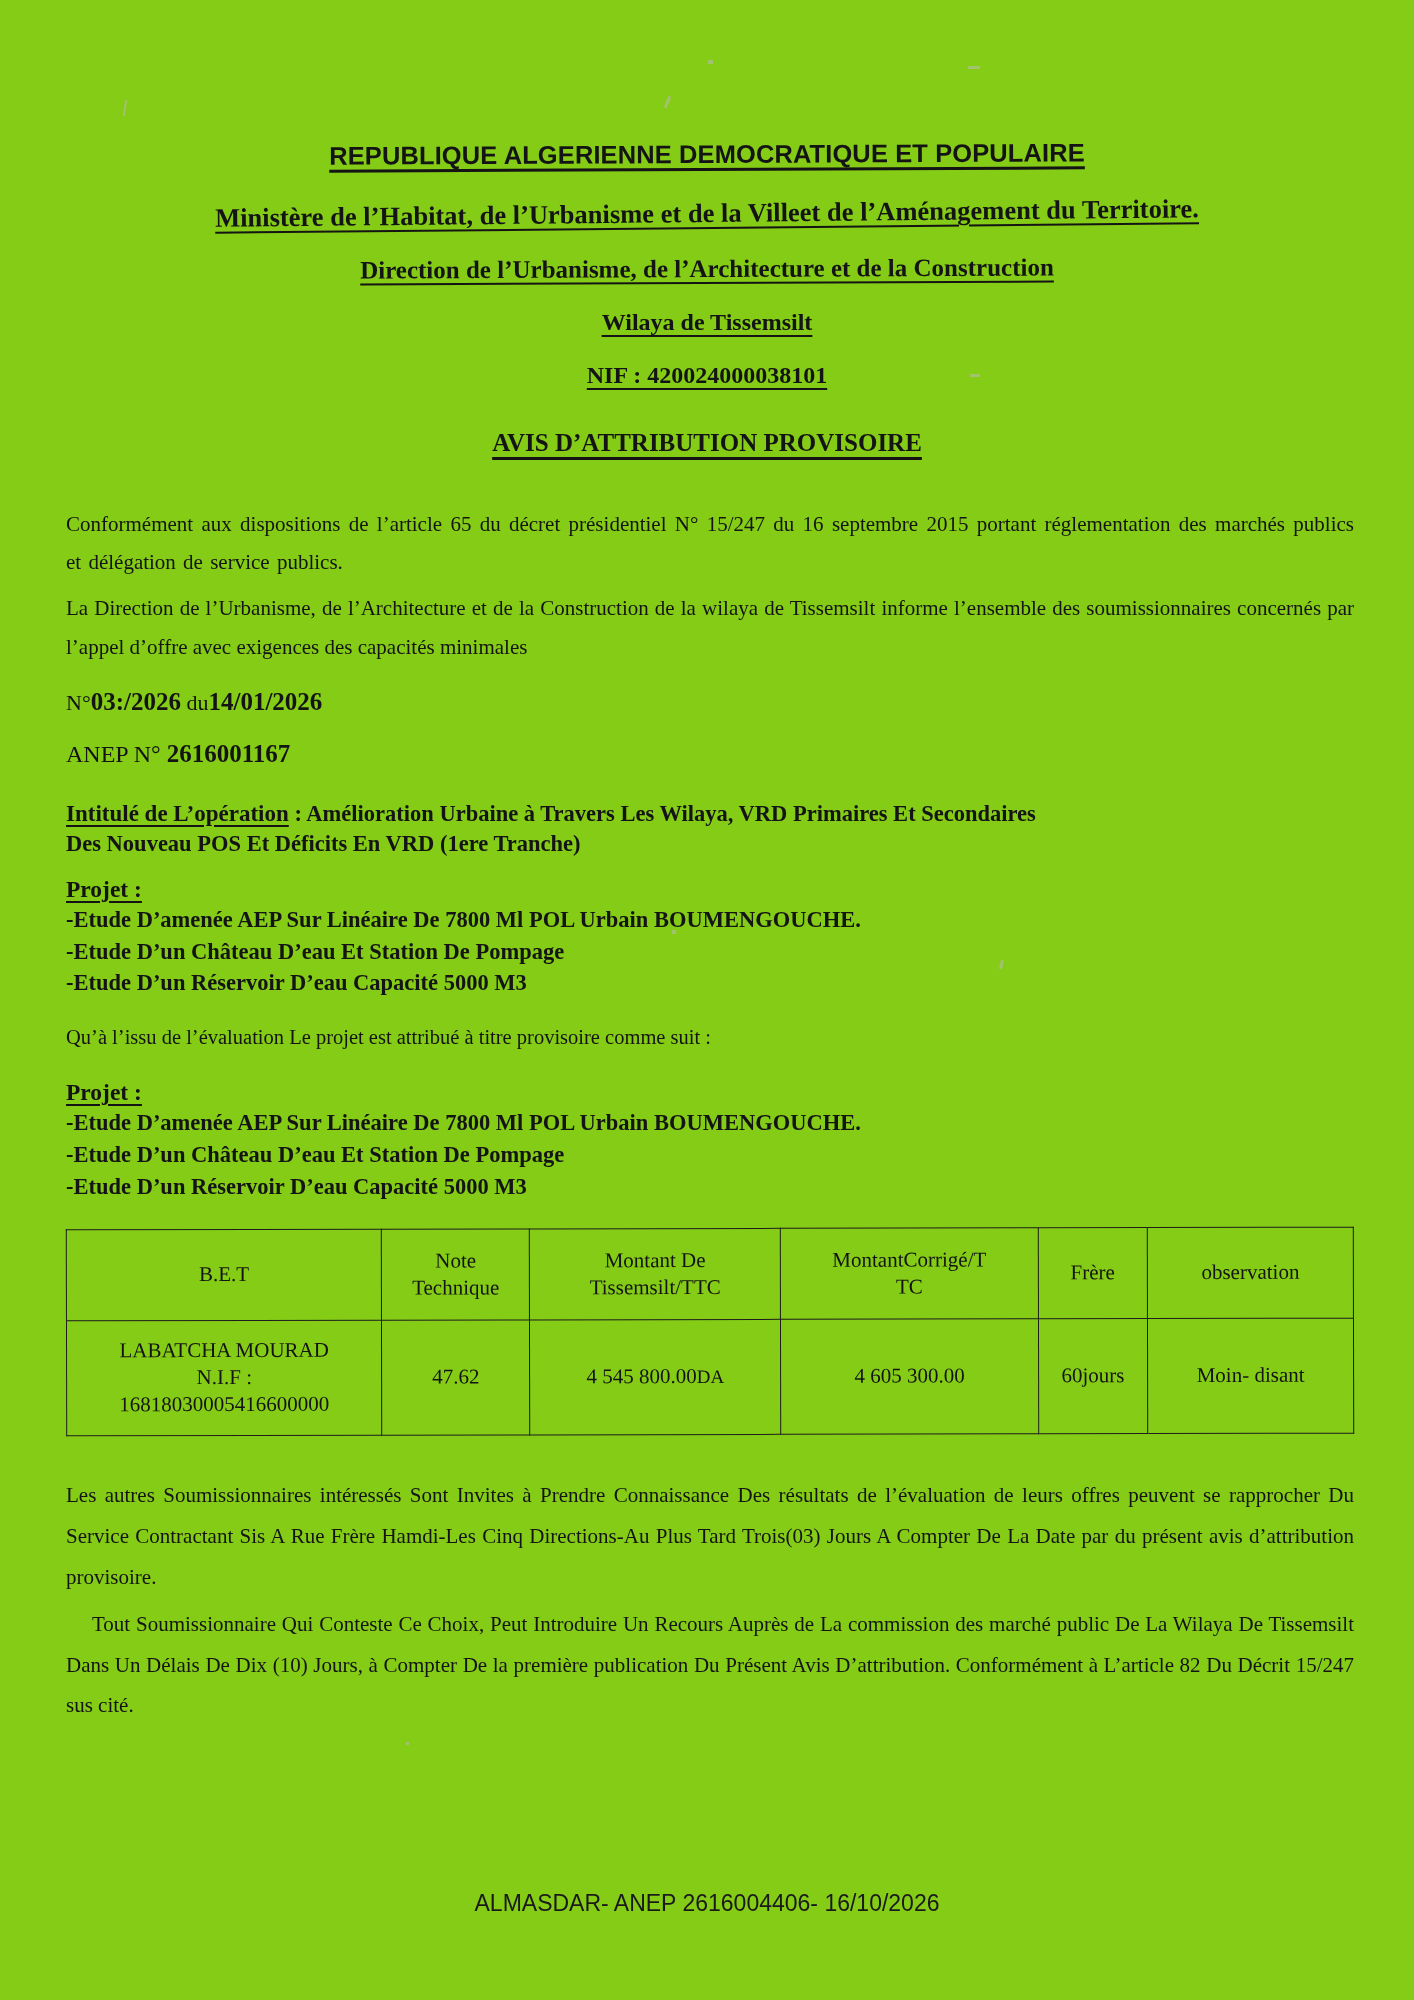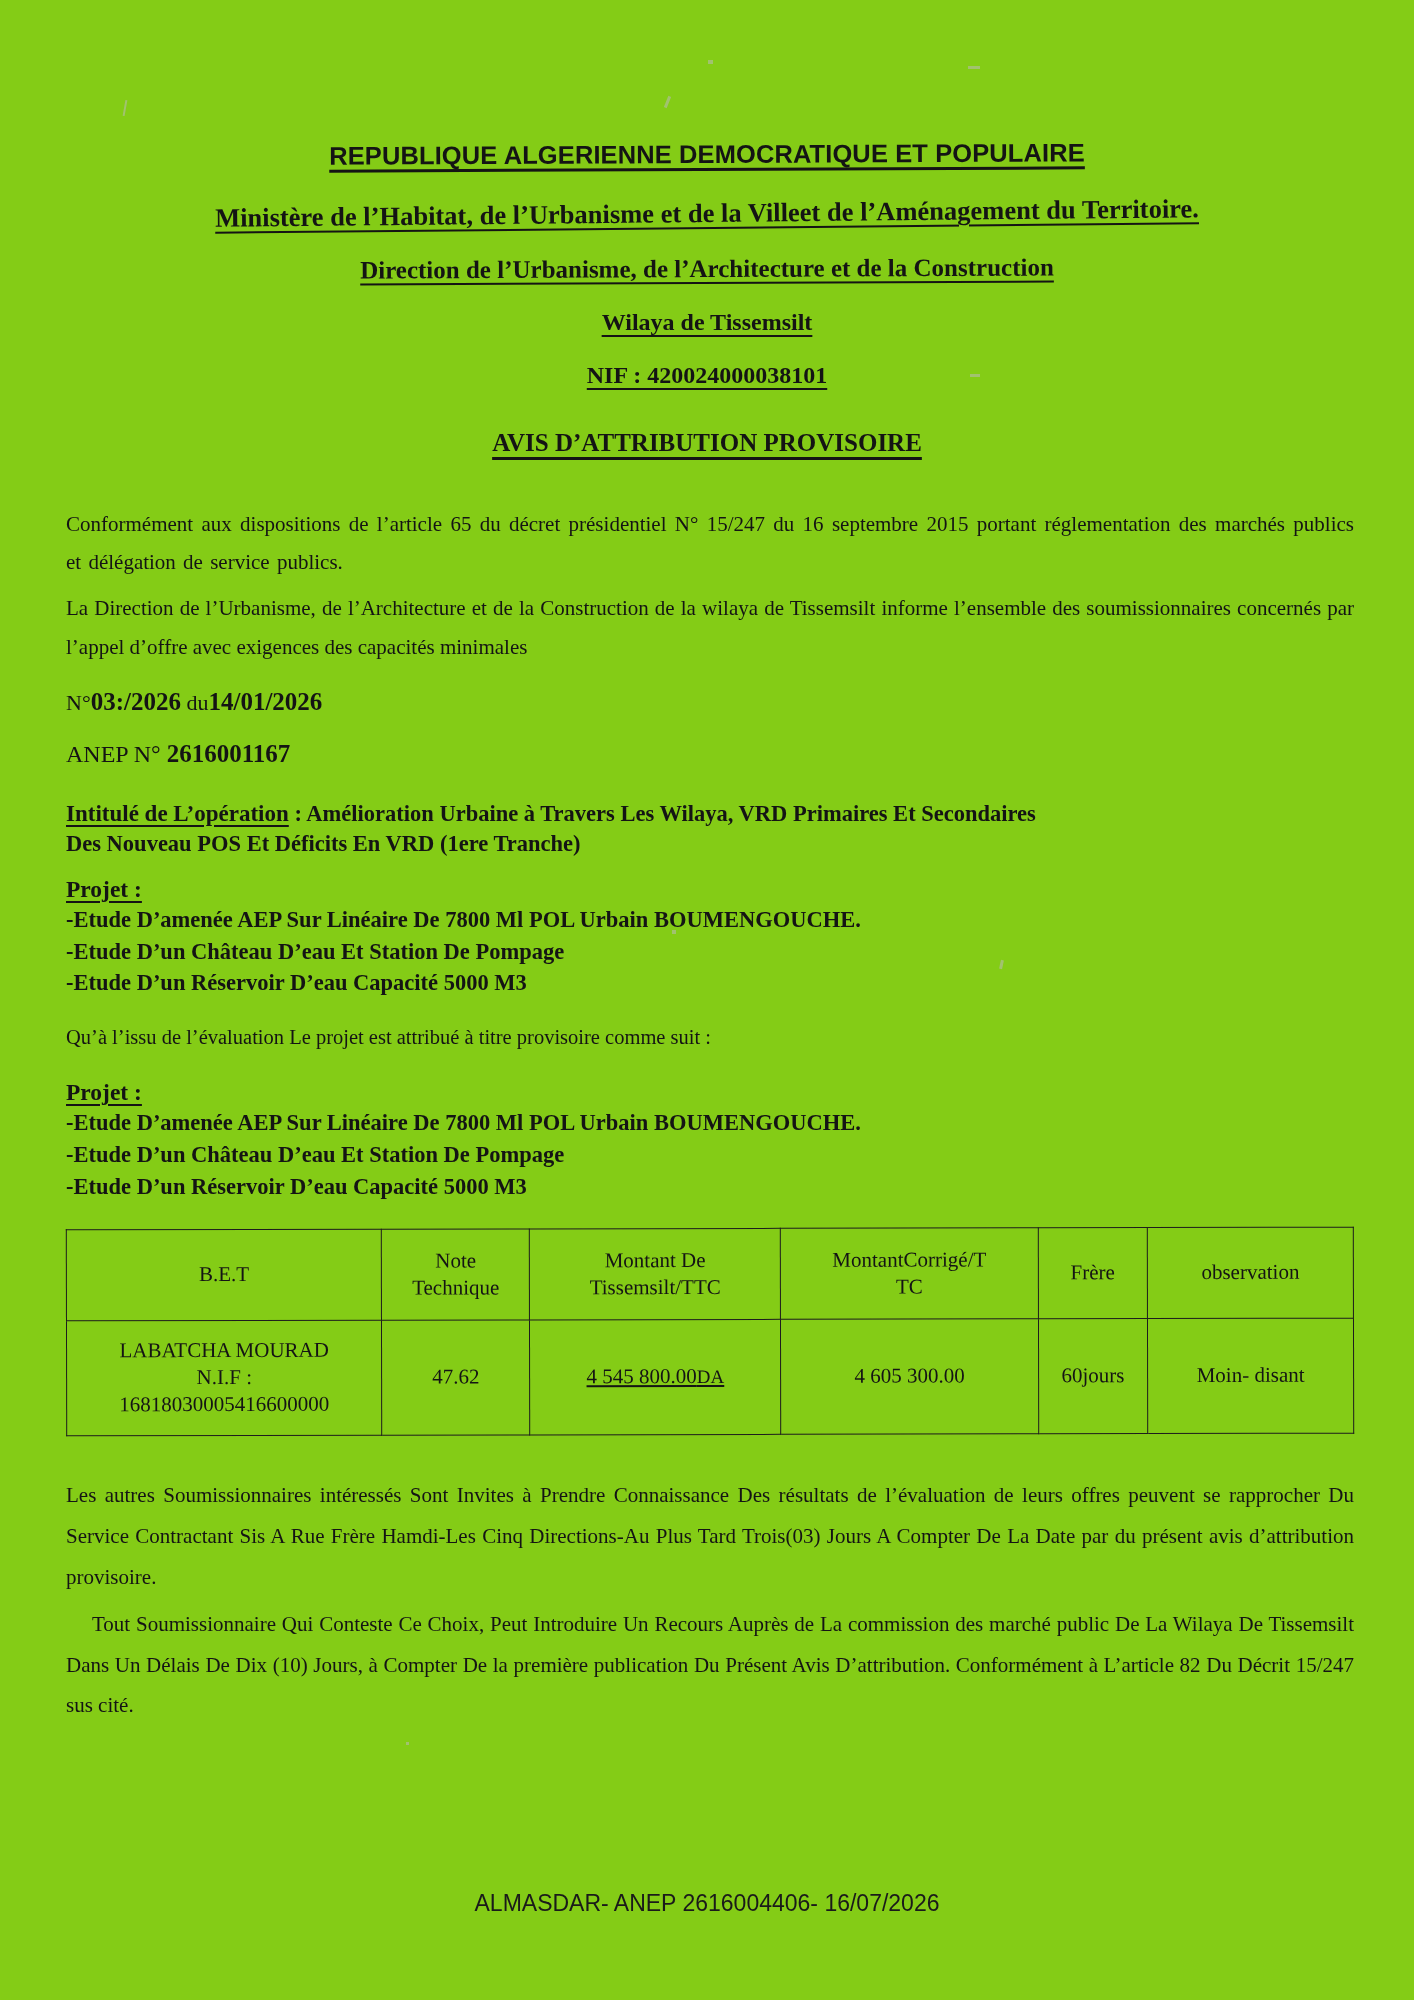--- a/index.html
+++ b/index.html
@@ -182,21 +182,21 @@
     line-height: 1.28;
     padding: 18px 4px;
   }
   table.award td {
     font-size: 21px;
     line-height: 1.3;
     padding: 16px 4px;
   }
   td.bet-cell { font-size: 21px; line-height: 1.35; }
   td.note-cell { font-weight: bold; font-size: 23px; }
-  td.montant-cell { font-weight: bold; font-size: 24px; text-decoration: underline; }
+  td.montant-cell { font-weight: bold; font-size: 24px; }
   td.montant-cell .suffix { font-size: 19px; }
   td.corrige-cell { font-weight: bold; font-size: 24px; }
   td.delai-cell { font-weight: bold; font-size: 21px; }
   td.obs-cell { font-size: 21px; }
 
   .col-bet     { width: 24.5%; }
   .col-note    { width: 11.5%; }
   .col-montant { width: 19.5%; }
   .col-corrige { width: 20%; }
   .col-delai   { width: 8.5%; }
@@ -340,15 +340,15 @@
       </div>
 
       <div class="closing">
         <p>Les autres Soumissionnaires intéressés Sont Invites à Prendre Connaissance Des résultats de l’évaluation  de leurs offres peuvent se rapprocher Du Service Contractant Sis A Rue Frère Hamdi-Les Cinq Directions-Au Plus Tard Trois(03) Jours A Compter De La Date par du présent avis d’attribution provisoire.</p>
         <p class="indent">Tout Soumissionnaire Qui Conteste Ce Choix, Peut Introduire Un Recours Auprès de La commission des marché public  De La Wilaya De Tissemsilt Dans Un Délais De Dix (10) Jours, à Compter De la première publication  Du Présent Avis D’attribution. Conformément à L’article 82 Du Décrit 15/247 sus cité.</p>
       </div>
 
     </div>
   </div>
 
-  <div class="footer">ALMASDAR- ANEP 2616004406- 16/07/2026</div>
+  <div class="footer">ALMASDAR- ANEP 2616004406- 16/10/2026</div>
 
 </div>
 
 </body></html>

